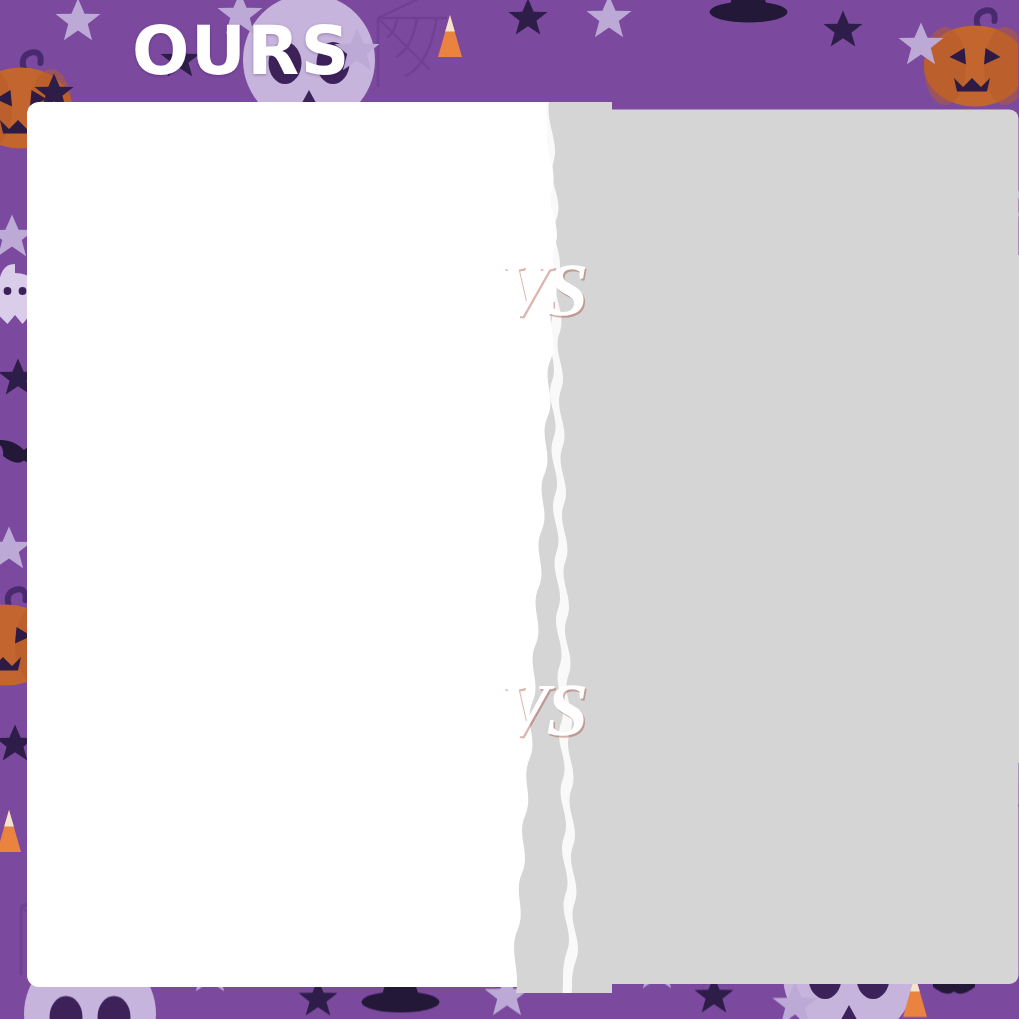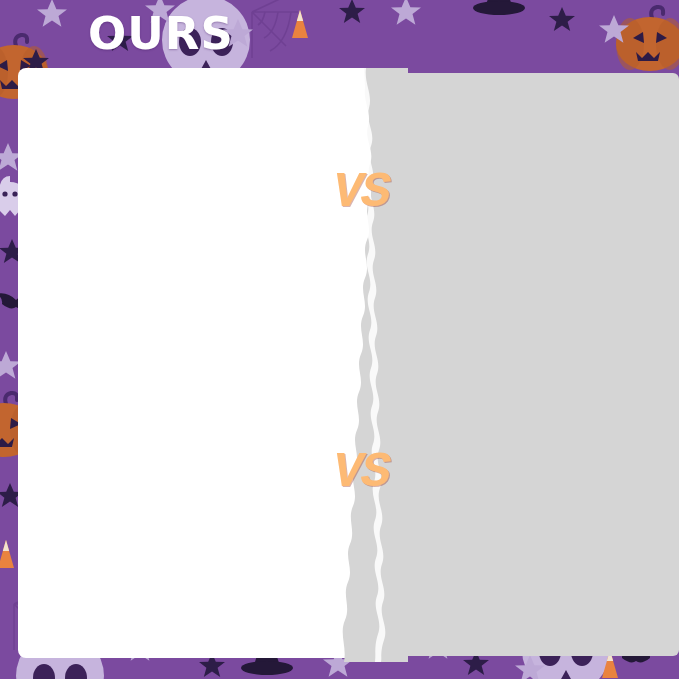--- a/index.html
+++ b/index.html
@@ -79,23 +79,23 @@
   }
   .rphoto.two { height:172px; }
   .rtext {
     margin-top:11px; width:248px; text-align:center;
     color:#33333a; font-size:17.5px; line-height:24px;
   }
 
   
   .vs {
     position:absolute; z-index:9;
-    font-family:Liberation Mono, monospace;
+    font-family:Liberation Serif, serif;
     font-size:50px; font-weight:bold; font-style:italic;
-    color:#fdba74; letter-spacing:-2px;
+    color:#ffffff; letter-spacing:-2px;
     text-shadow:1px 1px 0 rgba(150,40,25,.35);
     line-height:50px;
     text-align:right;
   }
   .vs1 { left:333px; top:168px; }
   .vs2 { left:333px; top:448px; }
 </style>
 </head>
 <body>
 

